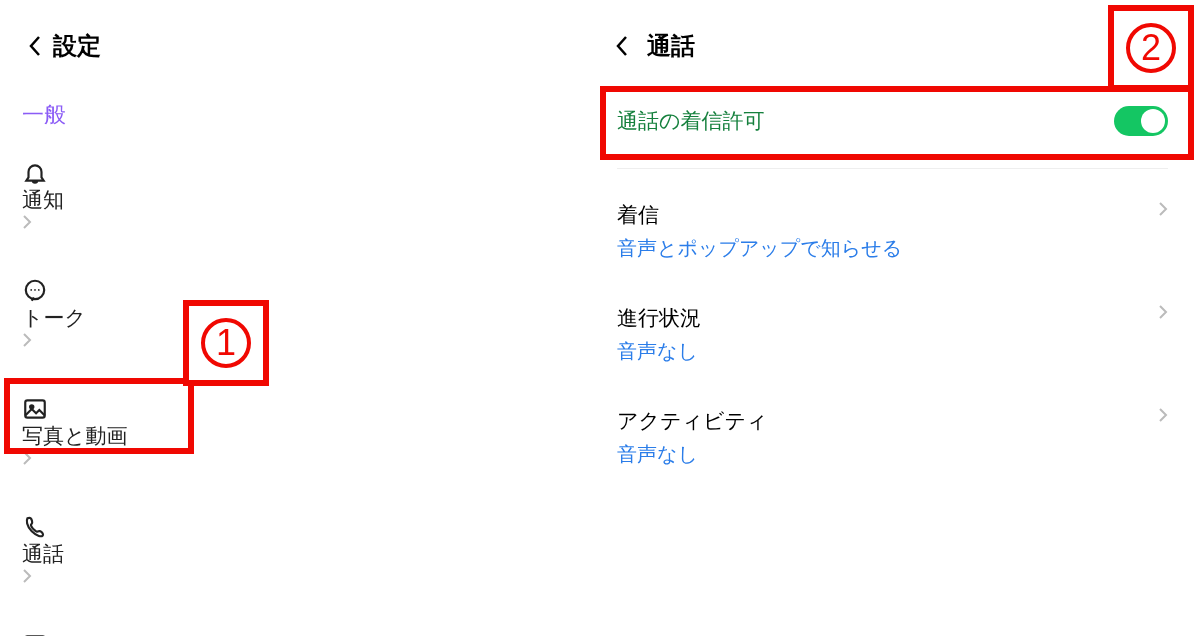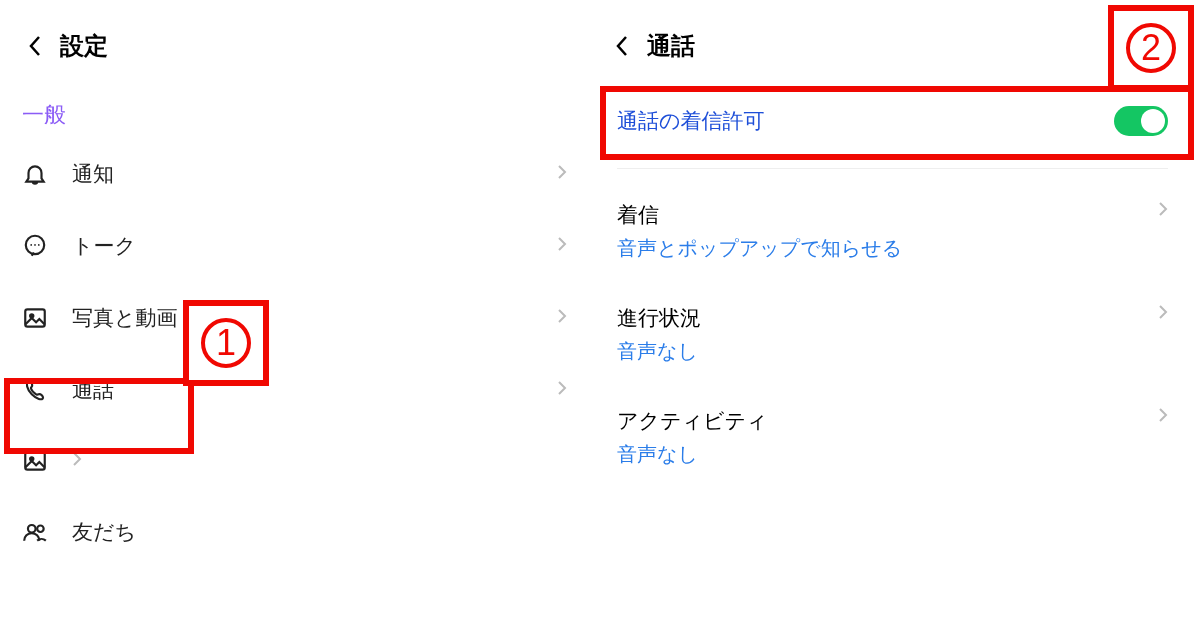--- a/index.html
+++ b/index.html
@@ -21,21 +21,21 @@
       padding: 0;
       position: relative;
     }
     .pane-left { width: 600px; }
     .pane-right { width: 600px; padding: 0 10px 0 0; }
 
     .header {
       display: flex;
       align-items: center;
       padding: 30px 28px 20px 28px;
-      gap: 18px;
+      gap: 11px;
     }
     .back-chevron {
       width: 14px;
       height: 22px;
       display: flex;
       align-items: center;
       justify-content: center;
     }
     .back-chevron svg { width: 14px; height: 22px; }
     .header-title {
@@ -45,23 +45,24 @@
     }
 
     .section-label {
       font-size: 22px;
       color: #8b5cf6;
       padding: 18px 28px 8px 22px;
     }
 
     .row {
       display: flex;
-      align-items: center;
+      align-items: flex-start;
       padding: 22px 28px 22px 22px;
       position: relative;
+      flex-direction: column;
     }
     .row-icon {
       width: 26px;
       height: 26px;
       margin-right: 24px;
       display: flex;
       align-items: center;
       justify-content: center;
     }
     .row-icon svg { width: 26px; height: 26px; }
@@ -82,21 +83,21 @@
 
     .toggle-row {
       display: flex;
       align-items: center;
       padding: 24px 22px 22px 22px;
       position: relative;
     }
     .toggle-row-label {
       font-size: 21px;
       font-weight: 500;
-      color: #1d4ed8;
+      color: #15803d;
       flex: 1;
     }
     .toggle {
       width: 54px;
       height: 30px;
       background: #14c663;
       border-radius: 15px;
       position: relative;
     }
     .toggle::after {

